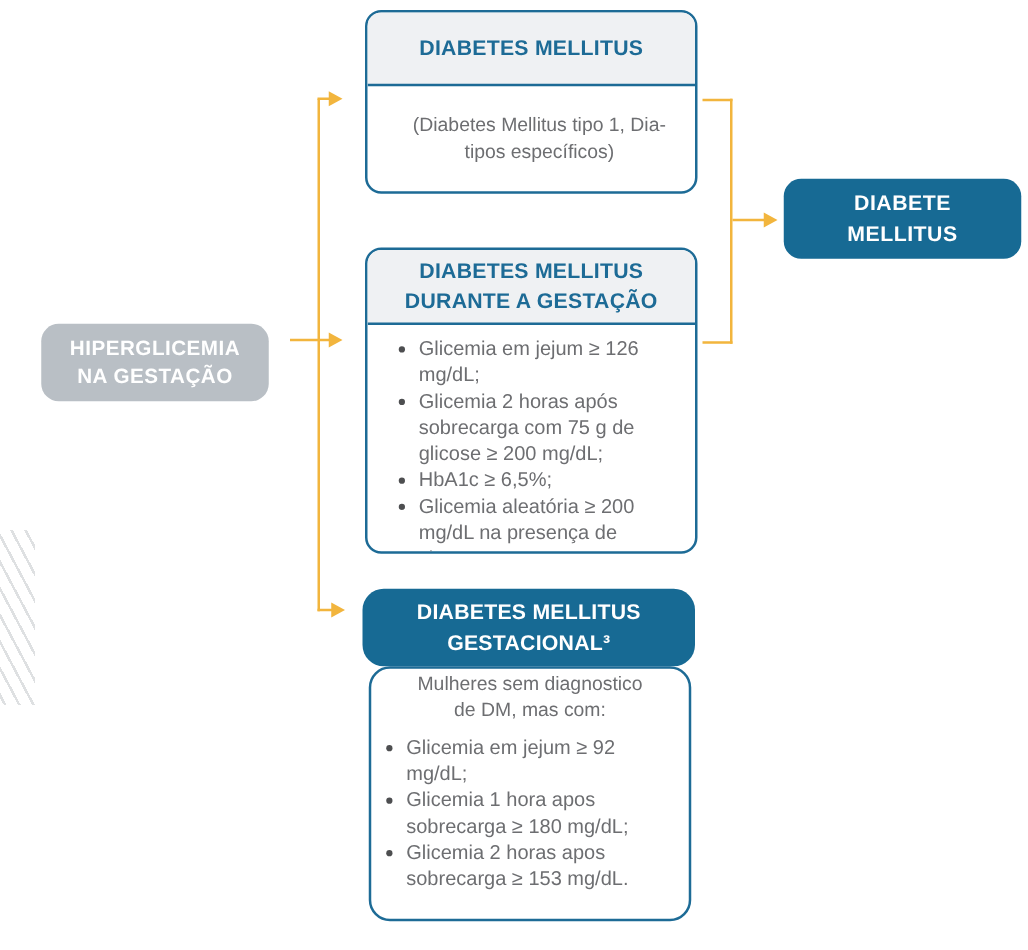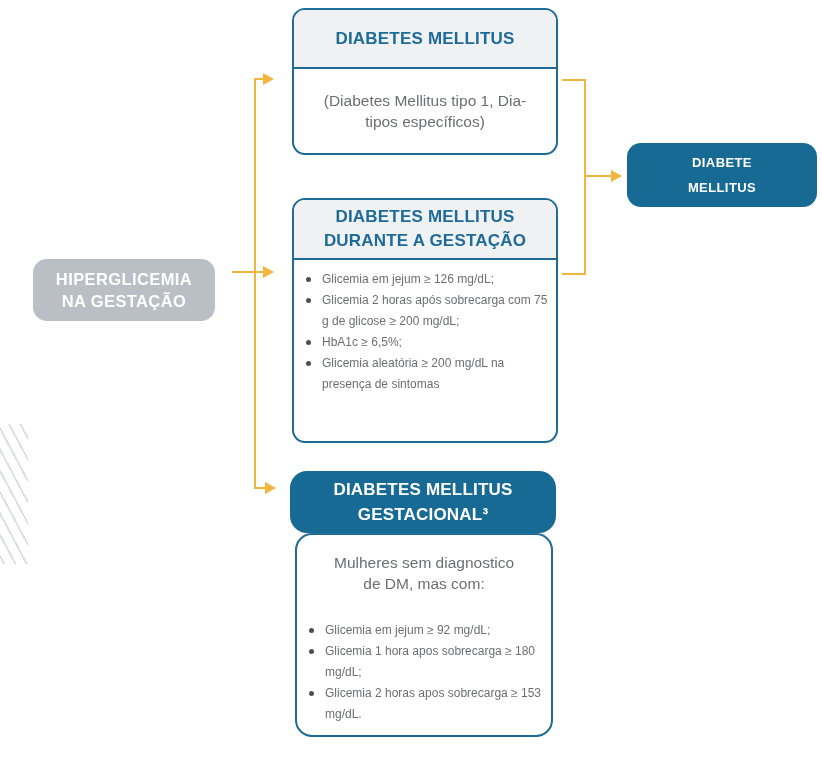--- a/index.html
+++ b/index.html
@@ -33,75 +33,75 @@
     letter-spacing:.4px;
   }
   .gray-node{
     left:33px;top:259px;width:182px;height:62px;
     background:var(--gray-fill);border-radius:14px;
     font-size:16.5px;line-height:22px;
   }
   .blue-node{
     left:627px;top:143px;width:190px;height:64px;
     background:var(--blue-fill);border-radius:14px;
-    font-size:13px;line-height:25px;
+    font-size:17px;line-height:25px;
   }
   
   .box{
     position:absolute;left:292px;width:266px;
     border:2px solid var(--blue);border-radius:13px;
     background:#fff;overflow:hidden;box-sizing:border-box;
   }
   #box-before{top:8px;height:147px;}
   #box-during{top:198px;height:245px;}
   .box-header{
     background:var(--header-bg);
     border-bottom:2px solid var(--blue);
     color:var(--blue);font-weight:bold;font-size:17px;line-height:24px;
     text-align:center;display:flex;flex-direction:column;justify-content:center;
     letter-spacing:.2px;
   }
   #box-before .box-header{height:57px;}
   #box-during .box-header{height:58px;}
   .box-body{
-    color:var(--text-gray);font-size:15.5px;line-height:21px;
+    color:var(--text-gray);font-size:15.5px;line-height:21px;margin-left:13px;
   }
   .centered-body{
     text-align:center;
     display:flex;flex-direction:column;justify-content:center;
     height:84px;
   }
   
   ul.bullets{
     list-style:none;margin:9px 6px 0 2px;padding:0;
-    color:var(--text-gray);font-size:12px;line-height:21px;
+    color:var(--text-gray);font-size:16px;line-height:21px;
   }
   ul.bullets li{position:relative;padding-left:26px;}
   ul.bullets li::before{
     content:"";position:absolute;left:10px;top:8px;
     width:5px;height:5px;border-radius:50%;background:var(--bullet);
   }
   
   .pill{
     position:absolute;left:290px;top:471px;width:266px;height:62px;
     background:var(--blue-fill);border-radius:17px;
     color:#fff;font-weight:bold;font-size:17px;line-height:25px;
     display:flex;flex-direction:column;align-items:center;justify-content:center;
     text-align:center;letter-spacing:.2px;z-index:2;
   }
   .gest-body{
     position:absolute;left:295px;top:533px;width:258px;height:204px;
     border:2px solid var(--blue);border-radius:17px;background:#fff;
     box-sizing:border-box;z-index:1;
   }
   .gest-intro{
-    margin-top:17px;text-align:center;
+    margin-top:2px;text-align:center;
     color:var(--text-gray);font-size:15.5px;line-height:21px;
   }
-  .gest-body ul.bullets{margin-top:26px;}
+  .gest-body ul.bullets{margin-top:9px;}
   
   .yline{position:absolute;background:var(--yellow);}
   .arrow-right{
     position:absolute;width:0;height:0;
     border-top:6px solid transparent;border-bottom:6px solid transparent;
     border-left:11px solid var(--yellow);
   }
 </style>
 </head>
 <body>

